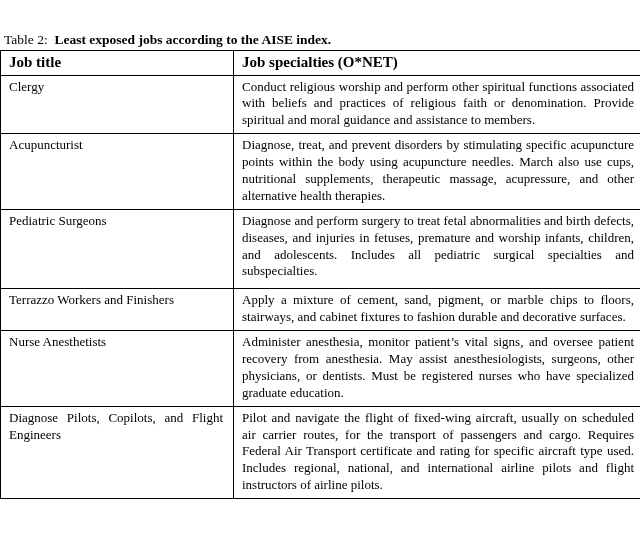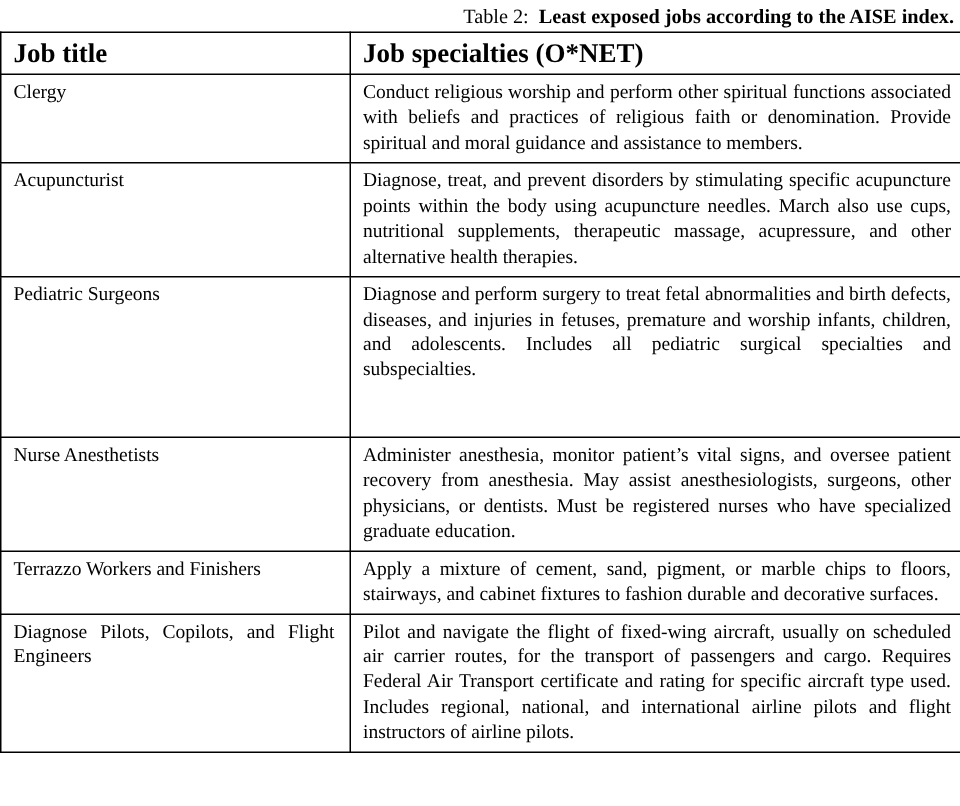--- a/index.html
+++ b/index.html
@@ -7,60 +7,61 @@
     padding: 0;
     background: #ffffff;
     color: #000000;
   }
   body {
     width: 640px;
     font-family: "Liberation Serif", "DejaVu Serif", serif;
     font-size: 13px;
   }
   .caption {
-    text-align: right;
+    text-align: left;
     padding: 3px 4px 2px 4px;
     font-size: 13.5px;
     white-space: nowrap;
+    margin-top: 29px;
   }
   .caption .caption-title {
     font-weight: bold;
   }
   table.jobs-table {
     width: 640px;
     border-collapse: collapse;
     table-layout: fixed;
   }
   col.col-title { width: 233px; }
   col.col-desc  { width: 407px; }
   th, td {
     border: 1px solid #000;
     vertical-align: top;
     padding: 3px 6px 4px 8px;
     line-height: 1.3;
   }
   th {
     text-align: left;
     font-weight: bold;
-    font-size: 18px;
+    font-size: 15px;
     padding-top: 2px;
     padding-bottom: 2px;
   }
   td.job-title-cell {
     text-align: justify;
     padding-right: 10px;
   }
   td.job-desc-cell {
     text-align: justify;
     hyphens: auto;
     font-family: Liberation Serif, serif;
     -webkit-hyphens: auto;
   }
   tr.row-pediatric td {
-    padding-bottom: 36px;
+    padding-bottom: 8px;
   }
 </style>
 </head>
 <body>
 
 <div class="caption">
   <span class="caption-label">Table 2:</span>
   <span>&nbsp;</span><span class="caption-title">Least exposed jobs according to the AISE index.</span>
 </div>
 
@@ -82,25 +83,25 @@
     </tr>
     <tr>
       <td class="job-title-cell">Acupuncturist</td>
       <td class="job-desc-cell">Diagnose, treat, and prevent disorders by stimulating specific acupuncture points within the body using acupuncture needles. March also use cups, nutritional supplements, therapeutic massage, acupressure, and other alternative health therapies.</td>
     </tr>
     <tr class="row-pediatric">
       <td class="job-title-cell">Pediatric Surgeons</td>
       <td class="job-desc-cell">Diagnose and perform surgery to treat fetal abnormalities and birth defects, diseases, and injuries in fetuses, premature and worship infants, children, and adolescents. Includes all pediatric surgical specialties and subspecialties.</td>
     </tr>
     <tr>
+      <td class="job-title-cell">Terrazzo Workers and Finishers</td>
+      <td class="job-desc-cell">Apply a mixture of cement, sand, pigment, or marble chips to floors, stairways, and cabinet fixtures to fashion durable and decorative surfaces.</td>
+    </tr>
+    <tr>
       <td class="job-title-cell">Nurse Anesthetists</td>
       <td class="job-desc-cell">Administer anesthesia, monitor patient’s vital signs, and oversee patient recovery from anesthesia. May assist anesthesiologists, surgeons, other physicians, or dentists. Must be registered nurses who have specialized graduate education.</td>
-    </tr>
-    <tr>
-      <td class="job-title-cell">Terrazzo Workers and Finishers</td>
-      <td class="job-desc-cell">Apply a mixture of cement, sand, pigment, or marble chips to floors, stairways, and cabinet fixtures to fashion durable and decorative surfaces.</td>
     </tr>
     <tr>
       <td class="job-title-cell">Diagnose Pilots, Copilots, and Flight Engineers</td>
       <td class="job-desc-cell">Pilot and navigate the flight of fixed-wing aircraft, usually on scheduled air carrier routes, for the transport of passengers and cargo. Requires Federal Air Transport certificate and rating for specific aircraft type used. Includes regional, national, and international airline pilots and flight instructors of airline pilots.</td>
     </tr>
   </tbody>
 </table>
 
 </body></html>

